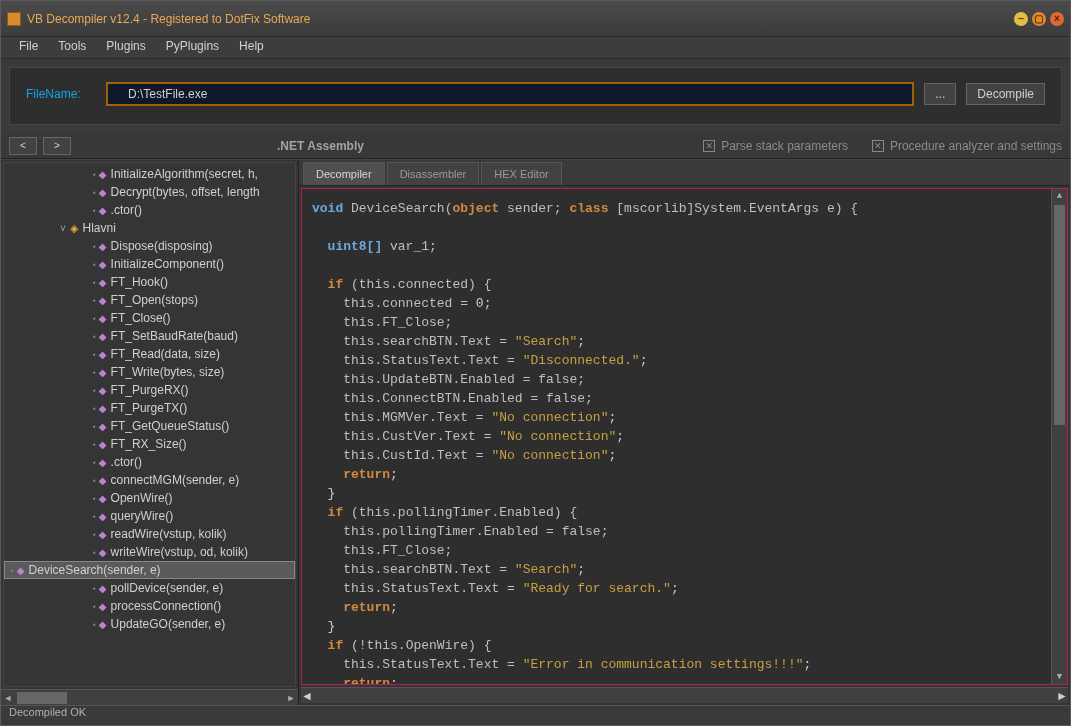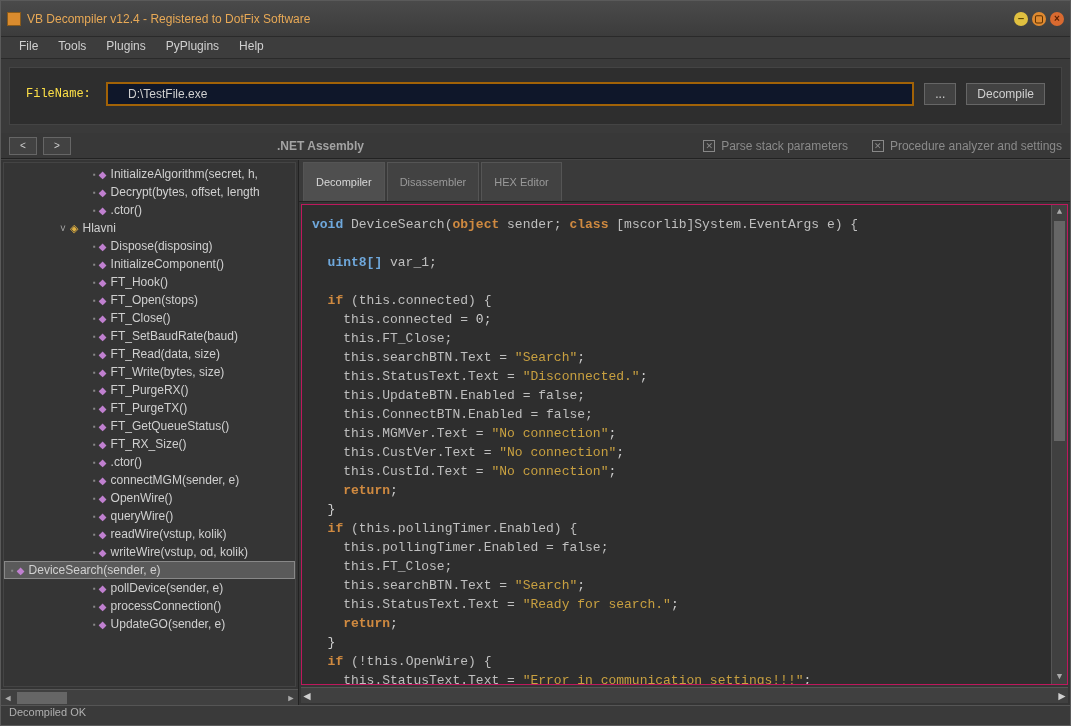--- a/index.html
+++ b/index.html
@@ -53,21 +53,21 @@
 .filerow {
   background: #2e2e2e;
   padding: 14px 16px 18px 16px;
   border-bottom: 1px solid #222;
   display: flex;
   align-items: center;
   gap: 10px;
   border: 1px solid #444;
   margin: 8px;
 }
-.filerow label { width: 70px; color:#fde047;font-family:Liberation Mono, monospace;}
+.filerow label { width: 70px; color:#0ea5e9;}
 .filerow .path {
   flex: 1;
   background: #0f172a;
   border: 2px solid #a16207;
   padding: 3px 20px;
   color: #d0d0d0;
 }
 .btn {
   background: #424242;
   border: 1px solid #666;
@@ -152,21 +152,21 @@
   background:#353535;
 }
 .tabbar {
   display: flex;
   background: #3a3a3a;
   border-bottom: 1px solid #222;
   padding: 2px 4px 0 4px;
   gap: 2px;
 }
 .tab {
-  padding: 13px 12px;
+  padding: 5px 12px;
   background: #424242;
   border: 1px solid #555;
   border-bottom: none;
   cursor: pointer;
   color:#9a9a9a;
   font-size:11px;
 }
 .tab.active { background: #4f4f4f; color:#d8d8d8; }
 .code-area {
   flex: 1;

